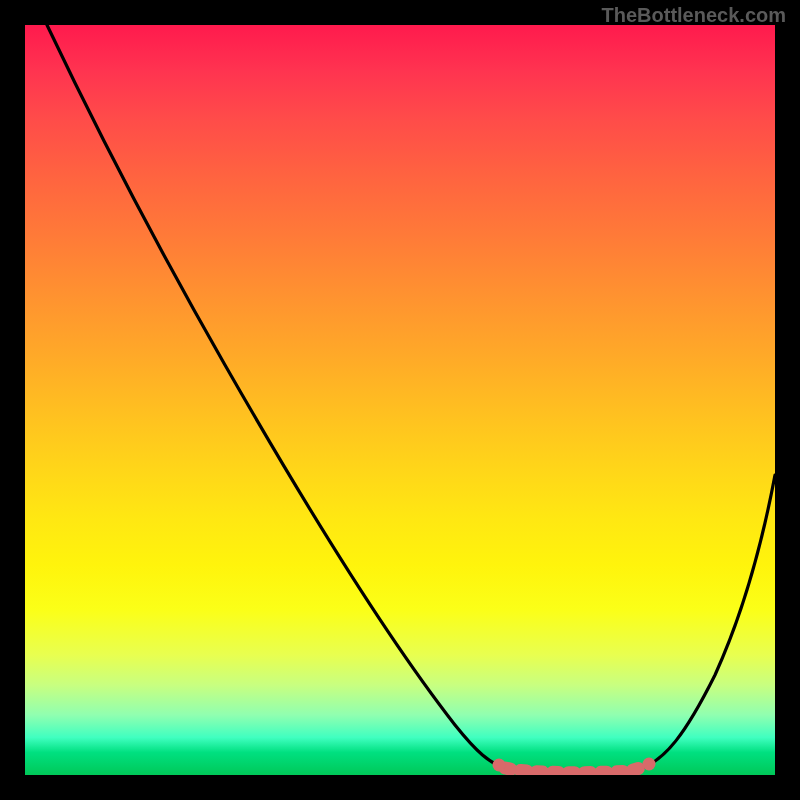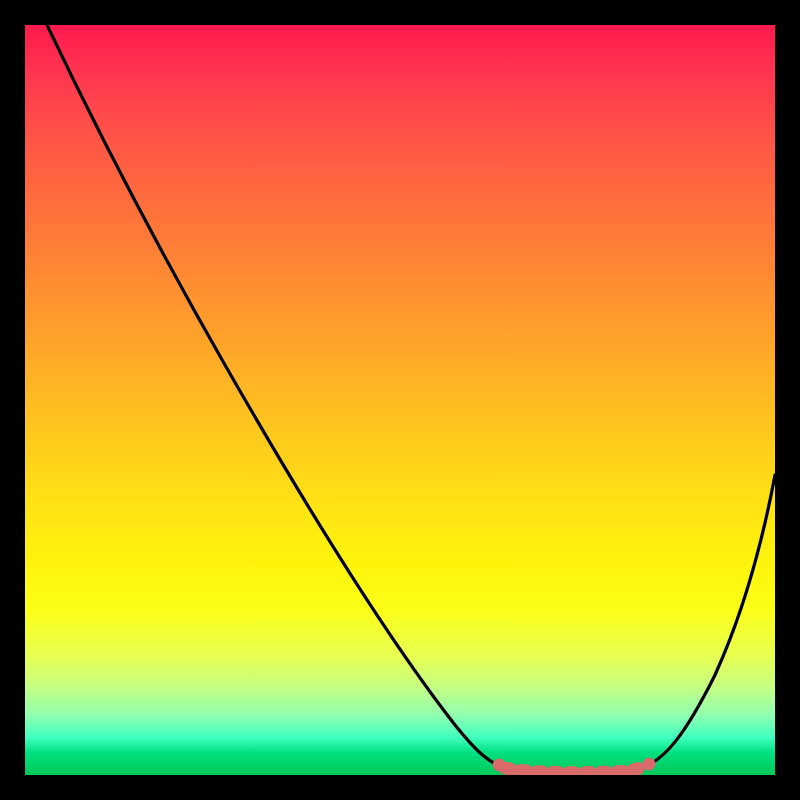--- a/index.html
+++ b/index.html
@@ -47,20 +47,21 @@
     top: 0;
     width: 750px;
     height: 750px;
     z-index: 5;
   }
 </style>
 </head>
 <body>
 
 <div class="container">
+  <div class="watermark">TheBottleneck.com</div>
 
   <div class="plot-area">
     <svg class="curve" viewBox="0 0 750 750" preserveAspectRatio="none">
 
       <path d="M 22 0
                C 60 80, 120 200, 200 340
                C 280 480, 360 610, 430 700
                C 450 725, 465 740, 485 745
                L 495 747
                C 510 749, 560 749, 600 747

